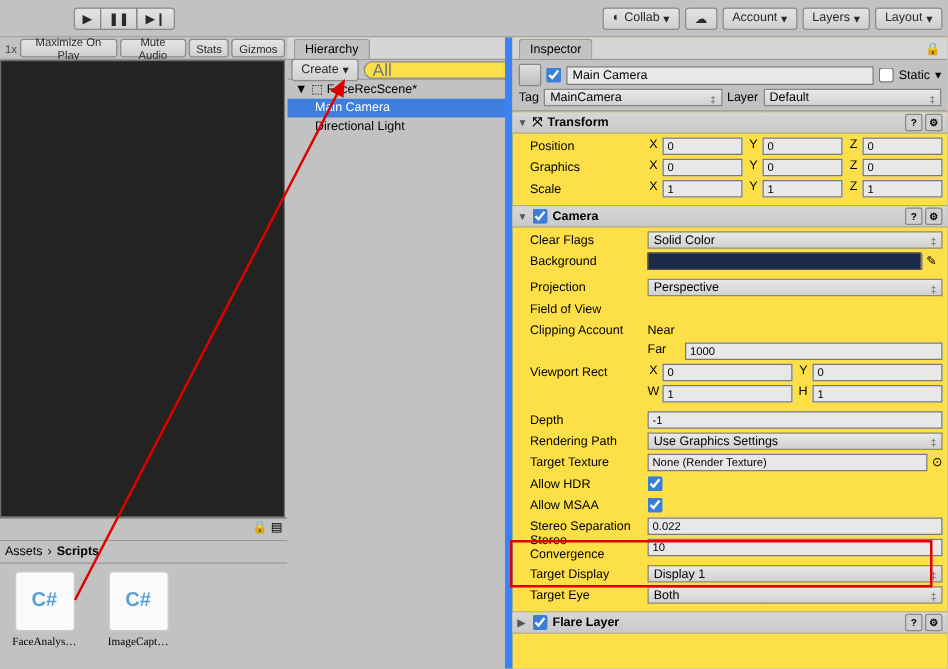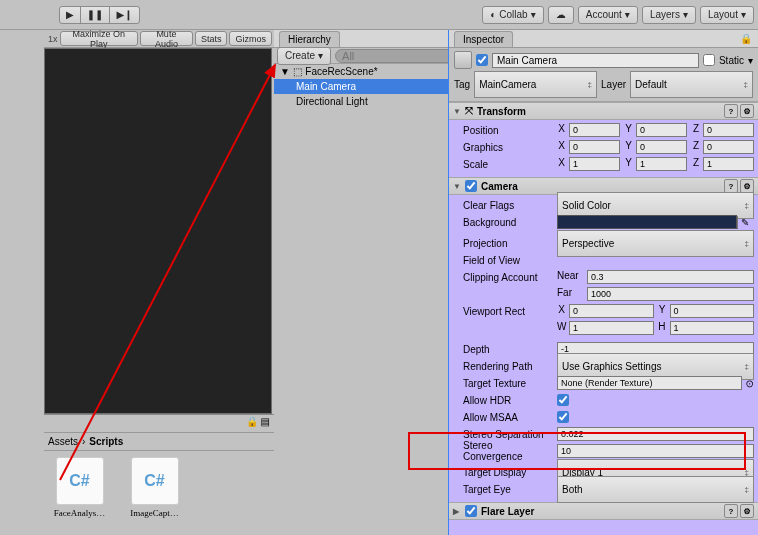--- a/index.html
+++ b/index.html
@@ -4,24 +4,24 @@
 <style>
   * { margin:0; padding:0; box-sizing:border-box; font-family:"Lucida Grande", Arial, sans-serif; font-size:10px; }
   body { background:#c2c2c2; width:758px; height:535px; overflow:hidden; user-select:none; }
   .topbar { height:30px; display:flex; align-items:center; padding:0 4px; gap:4px; background:#c2c2c2; border-bottom:1px solid #9a9a9a; }
   .play-group{ display:flex; margin-left:55px;}
   .tbtn { background:linear-gradient(#e4e4e4,#d0d0d0); border:1px solid #8b8b8b; border-radius:3px; height:18px; padding:2px 7px; font-size:10px; display:inline-flex; align-items:center; gap:3px; color:#2a2a2a; cursor:pointer;}
   .play-group .tbtn{ border-radius:0; margin-left:-1px; padding:2px 6px;}
   .play-group .tbtn:first-child{ border-top-left-radius:3px; border-bottom-left-radius:3px; margin-left:0;}
   .play-group .tbtn:last-child{ border-top-right-radius:3px; border-bottom-right-radius:3px;}
   .spacer{flex:1;}
-  .main { display:flex; height:calc(100% - 30px);padding-left:44px; }
+  .main { display:flex; height:calc(100% - 30px); }
   .left { width:230px; display:flex; flex-direction:column; background:#c2c2c2;}
   .center { width:174px; background:#c2c2c2; }
-  .right { flex:1; background:#c4b5fd; border-left:1px solid #3b82f6;}
+  .right { flex:1; background:#fde047; border-left:6px solid #3b82f6;}
   .gamebar { height:18px; display:flex; align-items:center; gap:2px; padding:0 2px; background:#c2c2c2; border-bottom:1px solid #969696;}
   .gamebar .sm{ font-size:9px; padding:1px 5px; height:15px;}
   .viewport{ flex:1; background:#232323; border:1px solid #6e6e6e; margin-right:2px;}
   .assetsplit{ height:121px; border-top:1px solid #888;}
   .assets-hdr{ height:18px; display:flex; align-items:center; padding:0 4px; gap:4px; background:#c2c2c2; border-bottom:1px solid #9a9a9a; font-size:10px;}
   .assets-body { padding:6px 8px; display:flex; gap:20px; }
   .asset { width:55px; text-align:center; cursor:pointer;}
   .asset-icon { width:48px; height:48px; margin:0 auto 3px; border:1px solid #ccc; background:#fafafa; border-radius:3px; display:flex; align-items:center; justify-content:center;}
   .csharp-badge{ font-size:16px; font-weight:bold; color:#5a9fd4; }
   .asset-label{ font-size:9px; white-space:nowrap; overflow:hidden; text-overflow:ellipsis;font-family:Liberation Serif, serif;}
@@ -31,21 +31,21 @@
   .hier-body{ height:400px; background:#c2c2c2; }
   .tree-row{ padding:1px 0 1px 6px; font-size:10px; height:15px; line-height:13px; display:flex; align-items:center; gap:3px;}
   .tree-row.root{ font-weight:normal;}
   .tree-row.selected{ background:#3e7ede; color:#fff;}
   .tree-indent{ padding-left:22px;}
   .ins-head{ padding:3px 5px; background:#c2c2c2; border-bottom:1px solid #a2a2a2;}
   .ins-title-row{display:flex; align-items:center; gap:4px; margin-bottom:2px;}
   .cube-ic{ width:18px; height:18px; background:linear-gradient(#e0e0e0,#bdbdbd); border:1px solid #888; border-radius:2px;}
   .ins-title-row input[type=text]{ flex:1; height:15px; font-size:10px; background:#eaeaea; border:1px solid #7a7a7a; padding:0 4px;}
   .ins-tag-row{display:flex; gap:4px; align-items:center; font-size:10px;}
-  .dd{ flex:1; height:27px; background:linear-gradient(#e9e9e9,#d1d1d1); border:1px solid #888; font-size:9px; display:flex; align-items:center; padding:0 4px; justify-content:space-between;}
+  .dd{ flex:1; height:14px; background:linear-gradient(#e9e9e9,#d1d1d1); border:1px solid #888; font-size:9px; display:flex; align-items:flex-end; padding:0 4px; justify-content:space-between;}
   .dd::after{content:"‡"; font-size:8px; opacity:.6;}
   .comp{ border-top:1px solid #a6a6a6;}
   .comp-hdr{ height:17px; display:flex; align-items:center; gap:4px; padding:0 4px; background:linear-gradient(#d7d7d7,#c9c9c9); font-size:10px; font-weight:bold; border-bottom:1px solid #a6a6a6;}
   .tri{ font-size:8px; width:8px; color:#555;}
   .gearend{ margin-left:auto; display:flex; gap:2px; align-items:center;}
   .gearend .gi{ width:14px; height:14px; border:1px solid #888; border-radius:2px; background:#d0d0d0; font-size:8px; display:flex; align-items:center; justify-content:center;}
   .comp-body{ padding:2px 4px 4px 4px;}
   .prow{ display:flex; align-items:center; height:16px; gap:4px; margin-bottom:1px;}
   .plabel{ width:100px; font-size:10px; padding-left:10px;}
   .pfield{ flex:1; display:flex; gap:4px;}
@@ -116,21 +116,21 @@
       </div>
     </div>
   </div>
 
   <div class="center">
     <div class="panel-tab">
       <span class="tabname">Hierarchy</span>
     </div>
     <div class="hier-toolbar">
       <button class="tbtn sm"><span>Create</span> ▾</button>
-      <input type="text" style="flex: 1 1 0%; height: 14px; border: 1px solid rgb(138, 138, 138); border-radius: 8px; padding: 0px 6px; font-size: 11px; background: #a3a3a3;" placeholder="All">
+      <input type="text" style="flex: 1 1 0%; height: 14px; border: 1px solid rgb(138, 138, 138); border-radius: 8px; padding: 0px 6px; font-size: 14px; background: #fde047;" placeholder="All">
     </div>
     <div class="hier-body">
       <div class="tree-row root">▼ <span>⬚</span><span>FaceRecScene*</span></div>
       <div class="tree-row tree-indent selected">Main Camera</div>
       <div class="tree-row tree-indent">Directional Light</div>
     </div>
   </div>
 
   <div class="right">
     <div class="panel-tab">
@@ -234,21 +234,20 @@
               <span>Perspective</span>
             </div>
           </div>
         <div class="prow">
             <div class="plabel">Field of View</div>
           </div>
         <div class="prow">
             <div class="plabel">Clipping Account</div>
             <div class="pfield">
               <span style="width:26px">Near</span>
-              <div class="nfield">0.3</div>
             </div>
           </div>
         <div class="prow">
             <div class="plabel"></div>
             <div class="pfield">
               <span style="width:26px">Far</span>
               <div class="nfield">1000</div>
             </div>
           </div>
         <div class="prow">

